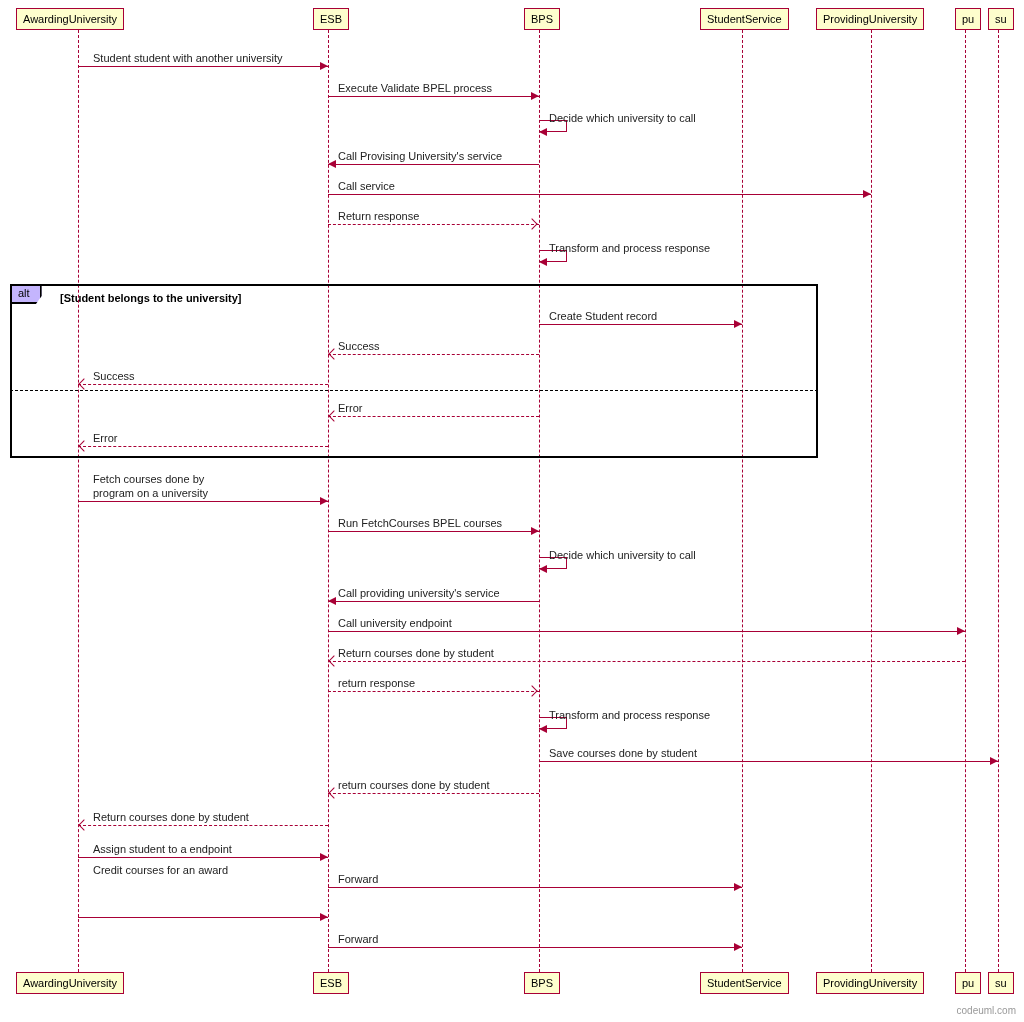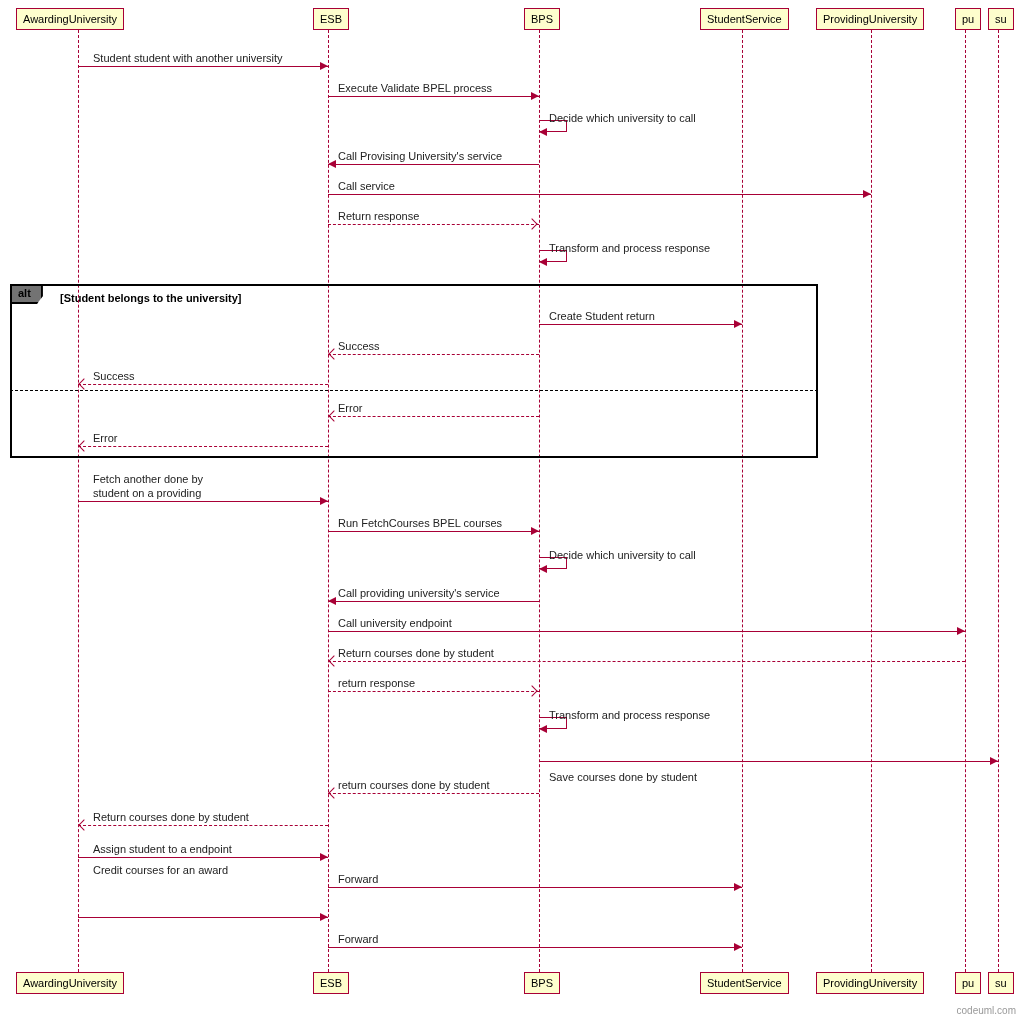--- a/index.html
+++ b/index.html
@@ -9,21 +9,21 @@
 .arrow{position:absolute;height:1px;z-index:5}
 .arrow-solid{border-top:1px solid #a80036}
 .arrow-dashed{border-top:1px dashed #a80036}
 .arrowhead{position:absolute;width:0;height:0;border-top:4px solid transparent;border-bottom:4px solid transparent;z-index:6}
 .arrowhead-r{border-left:8px solid #a80036}
 .arrowhead-l{border-right:8px solid #a80036}
 .arrowhead-open-r{position:absolute;width:8px;height:8px;border-top:1px solid #a80036;border-right:1px solid #a80036;transform:rotate(45deg);z-index:6}
 .arrowhead-open-l{position:absolute;width:8px;height:8px;border-top:1px solid #a80036;border-left:1px solid #a80036;transform:rotate(-45deg);z-index:6}
 .msg-label{position:absolute;font-size:11px;color:#222;white-space:nowrap;z-index:7}
 .alt-box{position:absolute;border:2px solid #000;z-index:4;background:transparent}
-.alt-tag{position:absolute;background:#737373;border-right:2px solid #000;border-bottom:2px solid #000;padding:3px 10px 3px 8px;font-size:11px;font-weight:bold;clip-path:polygon(0 0,100% 0,100% 60%,82% 100%,0 100%)}
+.alt-tag{position:absolute;background:#c4b5fd;border-right:2px solid #000;border-bottom:2px solid #000;padding:3px 10px 3px 8px;font-size:11px;font-weight:normal;clip-path:polygon(0 0,100% 0,100% 60%,82% 100%,0 100%)}
 .alt-cond{position:absolute;font-size:11px;font-weight:bold}
 .alt-div{position:absolute;border-top:1px dashed #000;height:0;z-index:5}
 .self-loop{position:absolute;border:1px solid #a80036;border-left:none;z-index:5}
 .watermark{position:absolute;right:8px;bottom:6px;font-size:10px;color:#999}
 </style>
 </head>
 <body>
 
 <div class="participant" style="left:16px;top:8px">AwardingUniversity</div>
 <div class="participant" style="left:313px;top:8px">ESB</div>
@@ -75,42 +75,42 @@
 
 <div class="msg-label" style="left:549px;top:242px">Transform and process response</div>
 <div class="self-loop" style="left:539px;top:250px;width:28px;height:12px"></div>
 <div class="arrowhead arrowhead-l" style="left:539px;top:258px"></div>
 
 <div class="alt-box" style="left:10px;top:284px;width:808px;height:174px"></div>
 <div class="alt-tag" style="left:10px;top:284px">alt</div>
 <div class="alt-cond" style="left:60px;top:292px">[Student belongs to the university]</div>
 <div class="alt-div" style="left:10px;top:390px;width:808px"></div>
 
-<div class="msg-label" style="left:549px;top:310px">Create Student return</div>
+<div class="msg-label" style="left:549px;top:310px">Create Student record</div>
 <div class="arrow arrow-solid" style="left:539px;top:324px;width:203px"></div>
 <div class="arrowhead arrowhead-r" style="left:734px;top:320px"></div>
 
 <div class="msg-label" style="left:338px;top:340px">Success</div>
 <div class="arrow arrow-dashed" style="left:328px;top:354px;width:211px"></div>
 <div class="arrowhead-open-l" style="left:330px;top:350px"></div>
 
 <div class="msg-label" style="left:93px;top:370px">Success</div>
 <div class="arrow arrow-dashed" style="left:78px;top:384px;width:250px"></div>
 <div class="arrowhead-open-l" style="left:80px;top:380px"></div>
 
 <div class="msg-label" style="left:338px;top:402px">Error</div>
 <div class="arrow arrow-dashed" style="left:328px;top:416px;width:211px"></div>
 <div class="arrowhead-open-l" style="left:330px;top:412px"></div>
 
 <div class="msg-label" style="left:93px;top:432px">Error</div>
 <div class="arrow arrow-dashed" style="left:78px;top:446px;width:250px"></div>
 <div class="arrowhead-open-l" style="left:80px;top:442px"></div>
 
-<div class="msg-label" style="left:93px;top:473px">Fetch another done by</div>
-<div class="msg-label" style="left:93px;top:487px">student on a providing</div>
+<div class="msg-label" style="left:93px;top:473px">Fetch courses done by</div>
+<div class="msg-label" style="left:93px;top:487px">program on a university</div>
 <div class="arrow arrow-solid" style="left:78px;top:501px;width:250px"></div>
 <div class="arrowhead arrowhead-r" style="left:320px;top:497px"></div>
 
 <div class="msg-label" style="left:338px;top:517px">Run FetchCourses BPEL courses</div>
 <div class="arrow arrow-solid" style="left:328px;top:531px;width:211px"></div>
 <div class="arrowhead arrowhead-r" style="left:531px;top:527px"></div>
 
 <div class="msg-label" style="left:549px;top:549px">Decide which university to call</div>
 <div class="self-loop" style="left:539px;top:557px;width:28px;height:12px"></div>
 <div class="arrowhead arrowhead-l" style="left:539px;top:565px"></div>
@@ -128,21 +128,21 @@
 <div class="arrowhead-open-l" style="left:330px;top:657px"></div>
 
 <div class="msg-label" style="left:338px;top:677px">return response</div>
 <div class="arrow arrow-dashed" style="left:328px;top:691px;width:211px"></div>
 <div class="arrowhead-open-r" style="left:528px;top:687px"></div>
 
 <div class="msg-label" style="left:549px;top:709px">Transform and process response</div>
 <div class="self-loop" style="left:539px;top:717px;width:28px;height:12px"></div>
 <div class="arrowhead arrowhead-l" style="left:539px;top:725px"></div>
 
-<div class="msg-label" style="left:549px;top:771px">Save courses done by student</div>
+<div class="msg-label" style="left:549px;top:747px">Save courses done by student</div>
 <div class="arrow arrow-solid" style="left:539px;top:761px;width:459px"></div>
 <div class="arrowhead arrowhead-r" style="left:990px;top:757px"></div>
 
 <div class="msg-label" style="left:338px;top:779px">return courses done by student</div>
 <div class="arrow arrow-dashed" style="left:328px;top:793px;width:211px"></div>
 <div class="arrowhead-open-l" style="left:330px;top:789px"></div>
 
 <div class="msg-label" style="left:93px;top:811px">Return courses done by student</div>
 <div class="arrow arrow-dashed" style="left:78px;top:825px;width:250px"></div>
 <div class="arrowhead-open-l" style="left:80px;top:821px"></div>

